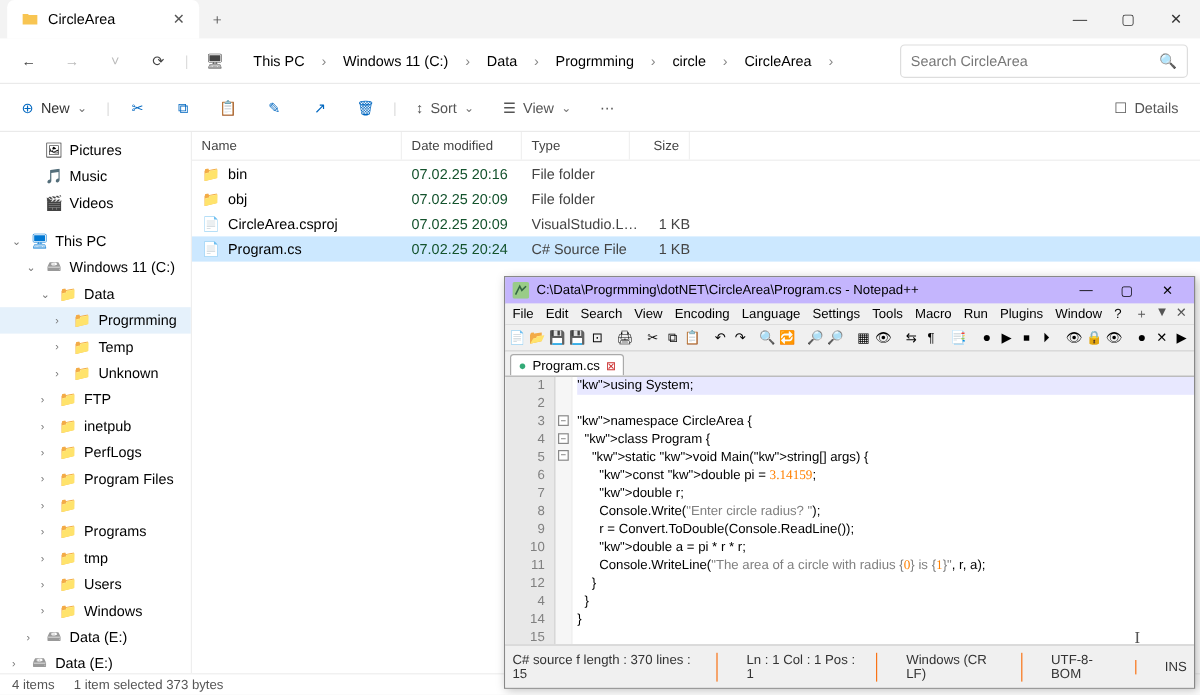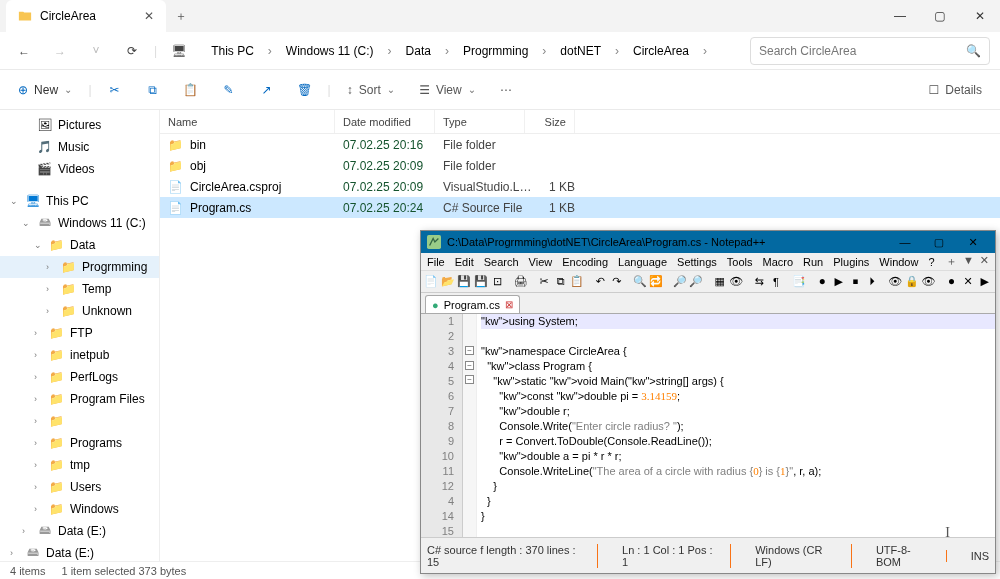--- a/index.html
+++ b/index.html
@@ -55,21 +55,21 @@
 .cell.date{width:100px;color:#14532d}
 .cell.type{width:90px;color:#444;white-space:nowrap;overflow:hidden;text-overflow:ellipsis}
 .cell.size{width:50px;text-align:right;padding-right:8px;color:#444}
 .file-ic { width: 16px; height: 16px; display: inline-flex; align-items: center; justify-content: center; }
 
 
 .status { position: absolute; bottom: 0; left: 0; right: 0; height: 18px; background: #fff; border-top: 1px solid #eee; display: flex; align-items: center; gap: 16px; padding: 0 10px; font-size: 11px; color: #555; }
 
 
 .npp { position: absolute; left: 420px; top: 230px; width: 576px; height: 344px; background: #f0f0f0; border: 1px solid #888; box-shadow: 2px 2px 8px rgba(0,0,0,0.25); display: flex; flex-direction: column; }
-.npp-title { height: 22px; background: #0369a1; display: flex; align-items: center; padding: 0 6px; gap: 6px; font-size: 11px; text-align: right; }
+.npp-title { height: 22px; background: #c4b5fd; display: flex; align-items: center; padding: 0 6px; gap: 6px; font-size: 11px; text-align: right; }
 .npp-title svg { width: 14px; height: 14px; }
 .npp-title .wc { margin-left: auto; display: flex; gap: 2px; }
 .npp-title .wc div { width: 32px; height: 18px; display: flex; align-items: center; justify-content: center; }
 .npp-menu { height: 18px; background: #f0f0f0; display: flex; align-items: center; gap: 10px; padding: 0 6px; font-size: 11px; border-bottom: 1px solid #ddd; }
 .npp-menu .mr { margin-left: auto; display: flex; gap: 6px; color: #555; }
 .npp-tb { height: 22px; background: #f0f0f0; display: flex; align-items: center; gap: 2px; padding: 0 3px; border-bottom: 1px solid #ccc; }
 .npp-tb .ti { width: 16px; height: 16px; display: inline-flex; align-items: center; justify-content: center; font-size: 11px; }
 .npp-tb .sep { width: 5px; }
 .npp-tabs { height: 20px; background: #f0f0f0; display: flex; align-items: flex-end; padding-left: 4px; }
 .npp-tab { height: 18px; background: #fff; border: 1px solid #aaa; border-bottom: none; padding: 0 6px; display: flex; align-items: center; gap: 5px; font-size: 11px; border-radius: 3px 3px 0 0; }
@@ -115,21 +115,21 @@
   <div class="nav-btn">🖥</div>
   <div class="breadcrumb" id="breadcrumb">
       <span>This PC</span>
       <span class="crumb-sep">›</span>
       <span>Windows 11 (C:)</span>
       <span class="crumb-sep">›</span>
       <span>Data</span>
       <span class="crumb-sep">›</span>
       <span>Progrmming</span>
       <span class="crumb-sep">›</span>
-      <span>dotNET</span>
+      <span>circle</span>
       <span class="crumb-sep">›</span>
       <span>CircleArea</span>
       <span class="crumb-sep">›</span>
     </div>
   <div class="searchbox">
     <span>Search CircleArea</span>
     <span class="sb-icon">🔍</span>
   </div>
 </div>
 

